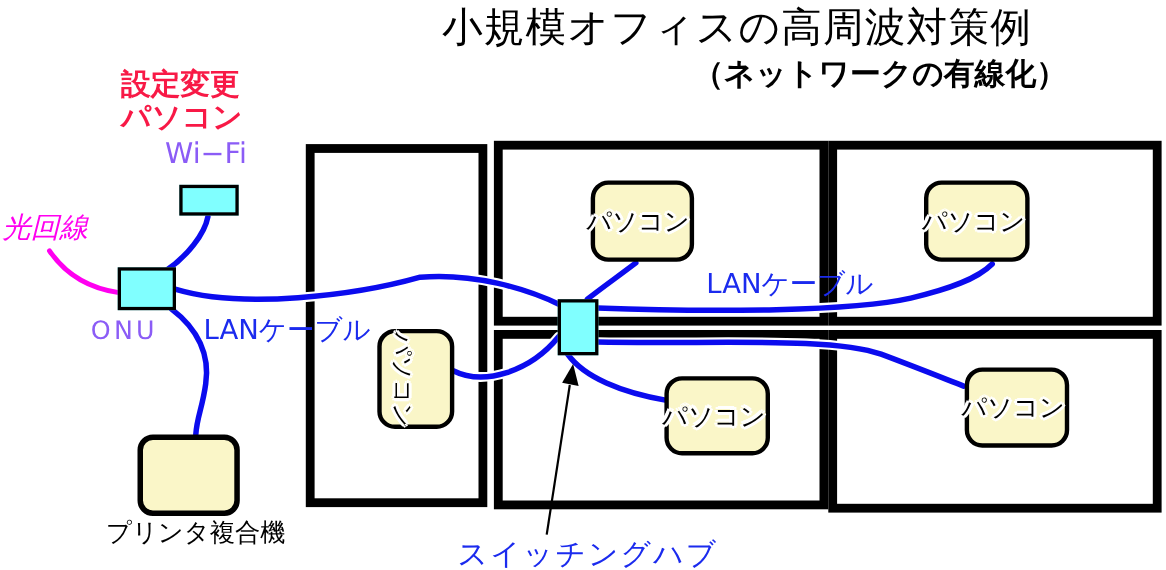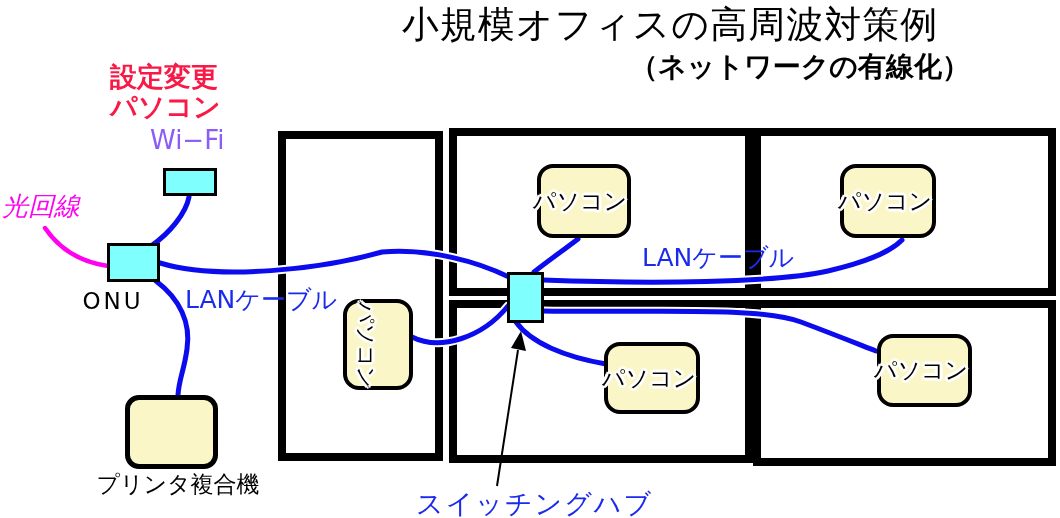--- a/index.html
+++ b/index.html
@@ -16,21 +16,21 @@
   .subtitle{
     left:370px;top:48px;width:600px;text-align:right;
     font-size:28px;font-weight:700;color:#000;white-space:nowrap;z-index:3;
   }
   .red-note{
     left:110px;top:62px;font-size:27px;line-height:30px;font-weight:600;
     color:var(--warning-red,#f81946);white-space:nowrap;z-index:3;
   }
   .wifi-label{left:150px;top:125px;font-size:26px;color:#8b5cf6;white-space:nowrap;z-index:3;}
   .fiber-label{left:2px;top:189px;font-size:26px;font-weight:500;color:var(--fiber-magenta,#ff00f0);white-space:nowrap;z-index:3;font-style:italic;}
-  .onu-label{left:48px;top:290px;width:130px;text-align:center;font-size:23px;line-height:22px;color:#000000;z-index:3;}
+  .onu-label{left:48px;top:290px;width:130px;text-align:center;font-size:23px;line-height:22px;color:#8b5cf6;z-index:3;}
   .onu-line1{letter-spacing:3px;}
   .blue-label{color:var(--label-blue,#1b2bee);font-weight:500;white-space:nowrap;z-index:3;text-align:right;}
   .lan-left{left:185px;top:283px;font-size:25px;}
   .lan-right{left:642px;top:241px;font-size:25px;}
   .hub-label{left:416px;top:486px;font-size:27px;letter-spacing:2px;}
   .printer-label{left:83px;top:469px;width:190px;text-align:center;font-size:23px;color:#000;white-space:nowrap;z-index:3;}
 
   .room{
     position:absolute;border:8px solid var(--wall-black,#000);background:transparent;
     box-sizing:border-box;z-index:1;

